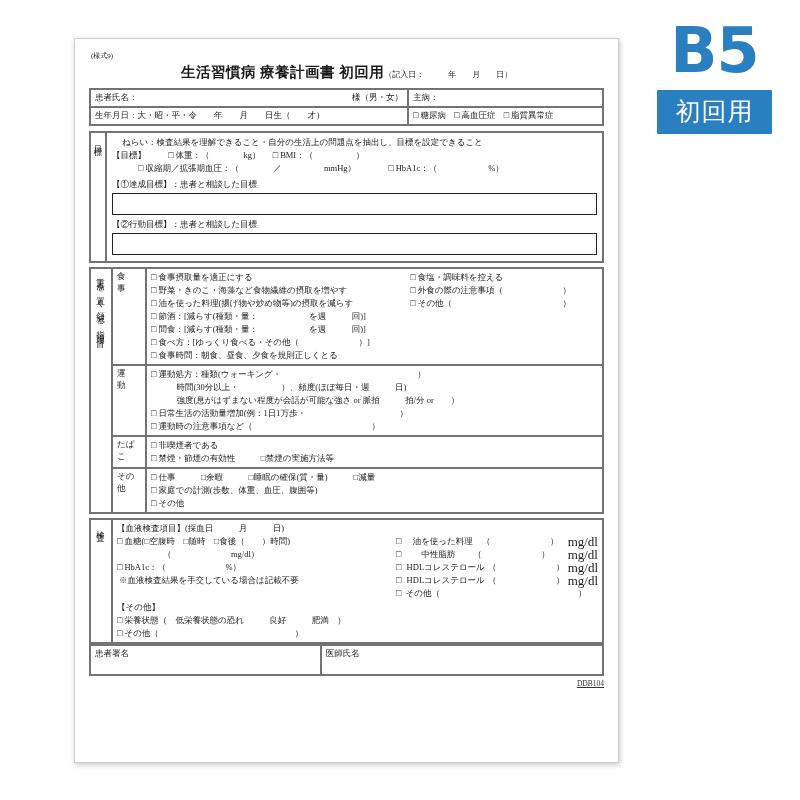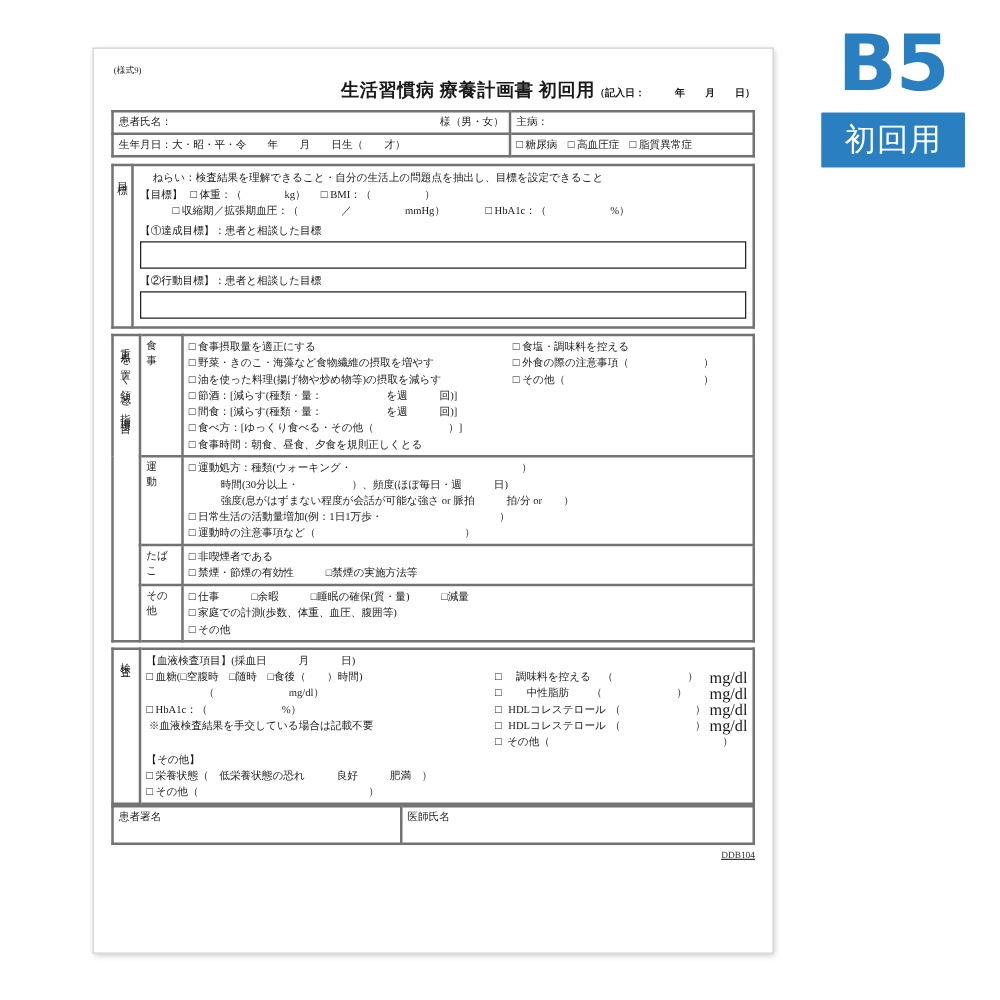--- a/index.html
+++ b/index.html
@@ -54,33 +54,32 @@
     padding: 12px 14px 28px 14px;
     font-size: 8.5px;
     color: #1a1a1a;
   }
 
   .form-code { font-size: 7px; margin: 0 0 2px 2px; }
 
   .title-row {
     display: flex;
     align-items: flex-end;
-    justify-content: flex-end;
+    justify-content: center;
     margin-bottom: 6px;
   }
   .main-title {
     font-size: 14.5px;
     font-weight: bold;
     letter-spacing: 0.5px;
   }
   .entry-date {
     font-size: 8px;
     white-space: nowrap;
     padding-bottom: 2px;
-    font-weight: bold;
   }
 
   table.grid { border-collapse: collapse; width: 100%; }
   table.grid td { border: 2px solid #737373; padding: 2px 4px; vertical-align: top; }
 
   
   .hdr td { height: 17px; }
   .hdr .left { width: 62%; }
   .hdr .right { width: 38%; }
   .chk { white-space: nowrap; }
@@ -168,21 +167,21 @@
       </table>
 
     <table class="grid" style="margin-top:5px">
       <tbody>
           <tr>
         <td class="vlabel"><span>目標</span></td>
         <td class="aim-head">
           <div class="row" style="padding-left:10px">ねらい：検査結果を理解できること・自分の生活上の問題点を抽出し、目標を設定できること</div>
           <div class="row">
             <span>【目標】</span>
-            <span class="chk" style="margin-left:4px">体重：（　　　　kg）</span>
+            <span class="chk" style="margin-left:20px">体重：（　　　　kg）</span>
             <span class="chk" style="margin-left:10px">BMI：（　　　　　）</span>
           </div>
           <div class="row indent" style="padding-left:26px">
             <span class="chk">収縮期／拡張期血圧：（　　　　／　　　　　mmHg）</span>
             <span class="chk" style="margin-left:30px">HbA1c：（　　　　　　%）</span>
           </div>
           <div class="row" style="margin-top:3px">【①達成目標】：患者と相談した目標</div>
           <div class="line-box"></div>
           <div class="row">【②行動目標】：患者と相談した目標</div>
           <div class="line-box"></div>
@@ -251,21 +250,21 @@
           <div class="row">【血液検査項目】(採血日　　　月　　　日)</div>
           <div class="two-col">
             <div class="c1">
               <div class="row chk">血糖(□空腹時　□随時　□食後（　　）時間)</div>
               <div class="row" style="padding-left:12px">　　　　（　　　　　　　mg/dl）</div>
               <div class="row chk">HbA1c：（　　　　　　　%）</div>
               <div class="row" style="padding-left:2px">※血液検査結果を手交している場合は記載不要</div>
             </div>
             <div class="c2">
               <div class="row chk flexrow">
-                <span>調味料を控える</span>
+                <span>油を使った料理</span>
                 <span>（　　　　　　　）</span>
                 <span class="unit">mg/dl</span>
               </div>
               <div class="row chk flexrow">
                 <span>中性脂肪</span>
                 <span>（　　　　　　　）</span>
                 <span class="unit">mg/dl</span>
               </div>
               <div class="row chk flexrow">
                 <span>HDLコレステロール</span>

